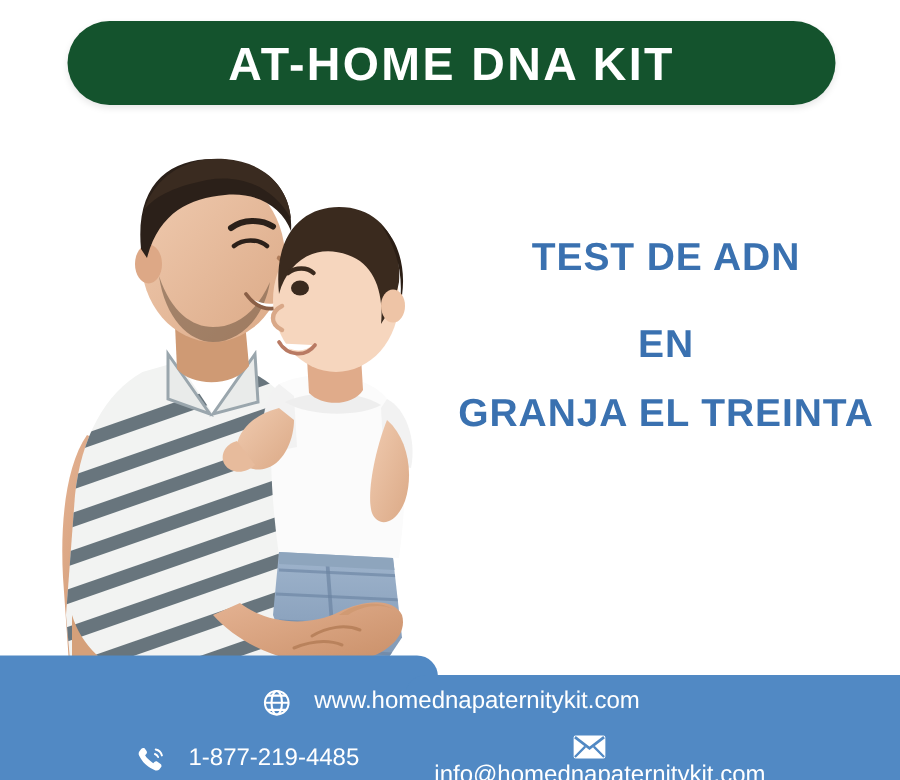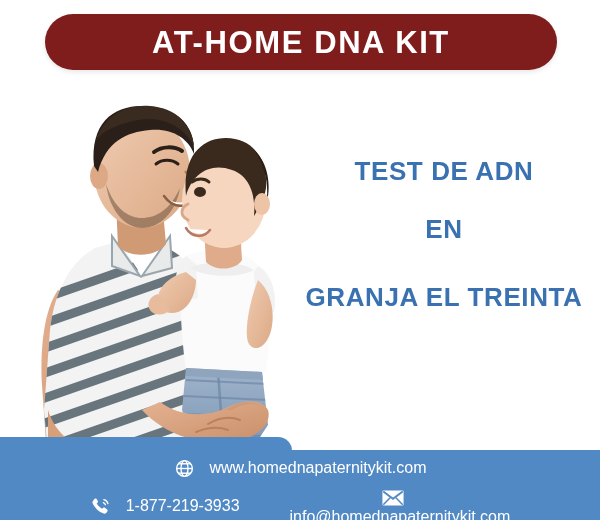--- a/index.html
+++ b/index.html
@@ -18,21 +18,21 @@
     overflow: hidden;
   }
 
   
   .header-banner {
     position: absolute;
     left: 45px;
     top: 14px;
     width: 512px;
     height: 56px;
-    background: #7f1d1d;
+    background: #14532d;
     border-radius: 28px;
     display: flex;
     align-items: center;
     justify-content: center;
     box-shadow: 0 2px 5px rgba(0,0,0,0.10);
   }
   .header-title {
     color: #ffffff;
     font-size: 31px;
     font-weight: bold;
@@ -65,21 +65,21 @@
   }
   .headline-line {
     color: #3a71b0;
     font-size: 26px;
     font-weight: bold;
     letter-spacing: 0.6px;
     line-height: 1;
     white-space: nowrap;
   }
   .headline-line.l1 { margin-bottom: 32px; }
-  .headline-line.l2 { margin-bottom: 42px; }
+  .headline-line.l2 { margin-bottom: 20px; }
   .headline-line.l3 { font-size: 26px; }
 
   
   .footer {
     position: absolute;
     left: 0;
     top: 437px;
     width: 600px;
     height: 83px;
     padding-left: 16px;
@@ -304,21 +304,21 @@
 
       <div class="footer-row footer-row-2">
         <div class="footer-item">
           <span class="ficon">
             <svg width="21" height="21" viewBox="0 0 24 24">
               <path d="M7.3 3.2c-.9-.5-2 -.2-2.6.6L3.4 5.6c-.7.9-.8 2.1-.3 3.1 1.3 2.7 3.1 5.1 5.3 7.1 2.1 1.9 4.6 3.4 7.2 4.3 1 .4 2.2.1 2.9-.7l1.3-1.6c.6-.8.5-1.9-.3-2.5l-2.4-1.8c-.7-.5-1.7-.4-2.3.2l-.9.9c-1.5-.9-2.9-2-4.1-3.3-.8-.9-1.5-1.8-2.1-2.8l.9-.9c.6-.6.7-1.6.2-2.3L7.3 3.2z" fill="#ffffff"></path>
               <path d="M15.8 4.2c2.3.5 4.1 2.2 4.7 4.5" stroke="#ffffff" stroke-width="1.5" fill="none" stroke-linecap="round"></path>
               <path d="M15.2 7.6c1.1.4 2 1.2 2.4 2.3" stroke="#ffffff" stroke-width="1.5" fill="none" stroke-linecap="round"></path>
             </svg>
           </span>
-          <span class="footer-text">1-877-219-3933</span>
+          <span class="footer-text">1-877-219-4485</span>
         </div>
 
         <div class="footer-item">
           <span class="ficon">
             <svg width="23" height="18" viewBox="0 0 26 19">
               <rect x="0.5" y="0.5" width="25" height="18" rx="1.5" fill="#ffffff"></rect>
               <path d="M1.5 1.8 L13 10.5 L24.5 1.8" fill="none" stroke="#5189c4" stroke-width="2.2"></path>
               <path d="M1.5 17.4 L9.6 9.2 M24.5 17.4 L16.4 9.2" fill="none" stroke="#5189c4" stroke-width="1.8"></path>
             </svg>
           </span>

